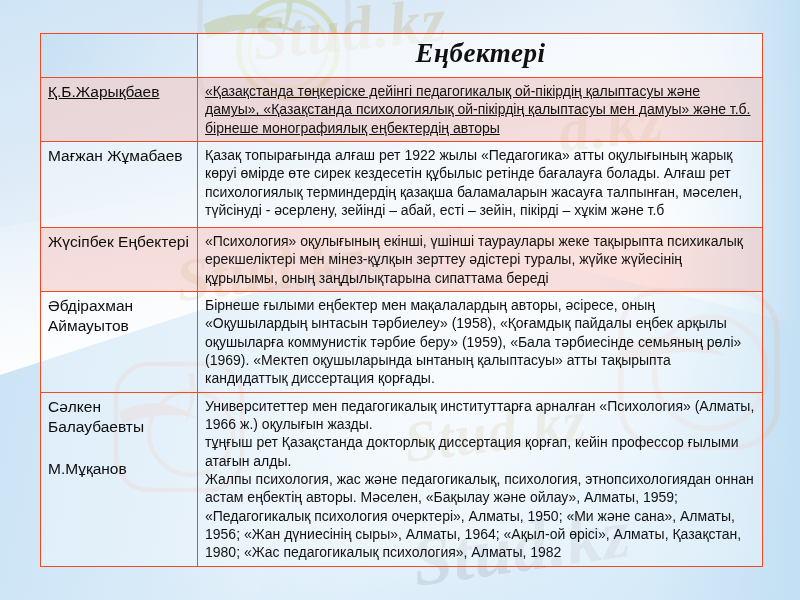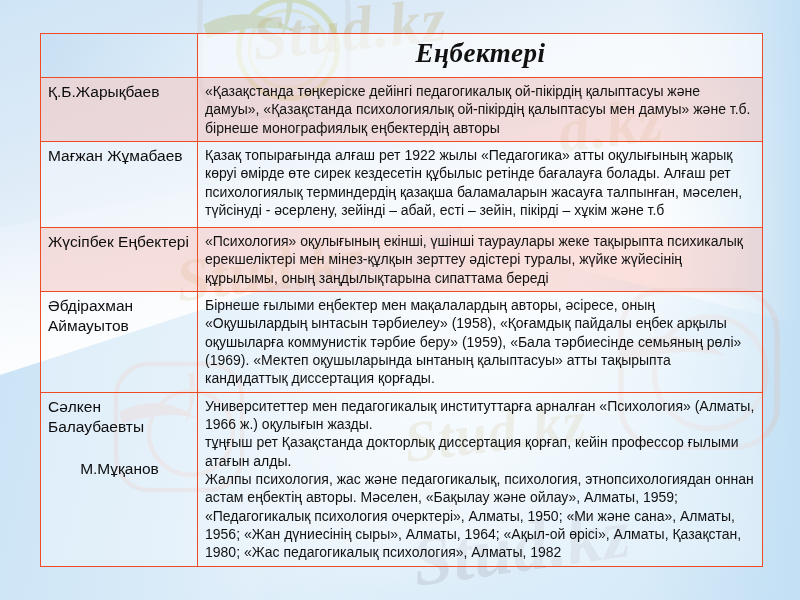--- a/index.html
+++ b/index.html
@@ -194,28 +194,28 @@
     line-height: 1.31;
     color: #111111;
     padding-top: 6px;
   }
   td.works p { margin: 0; }
 
   
   tr.tint td { background-color: rgba(247,195,188,0.50); }
   tr.plain td { background-color: rgba(255,255,255,0.34); }
 
-  tr.r0 td { height: 55px; }
+  tr.r0 td { height: 55px; text-decoration: underline; }
   tr.r1 td { height: 86px; }
   tr.r2 td { height: 57px; }
   tr.r3 td { height: 71px; }
   tr.r4 td { height: 72px; }
   tr.r5 td { height: 153px; }
 
-  .mukanov { display: block; margin-top: 22px; text-align: center; }
+  .mukanov { display: block; margin-top: 22px; }
 </style>
 </head>
 <body>
 
 <div id="slide">
 
   <div id="wedge-white"></div>
   <div id="wedge-blue-bl"></div>
   <div id="wedge-blue-br"></div>
   <div id="band-right"></div>

